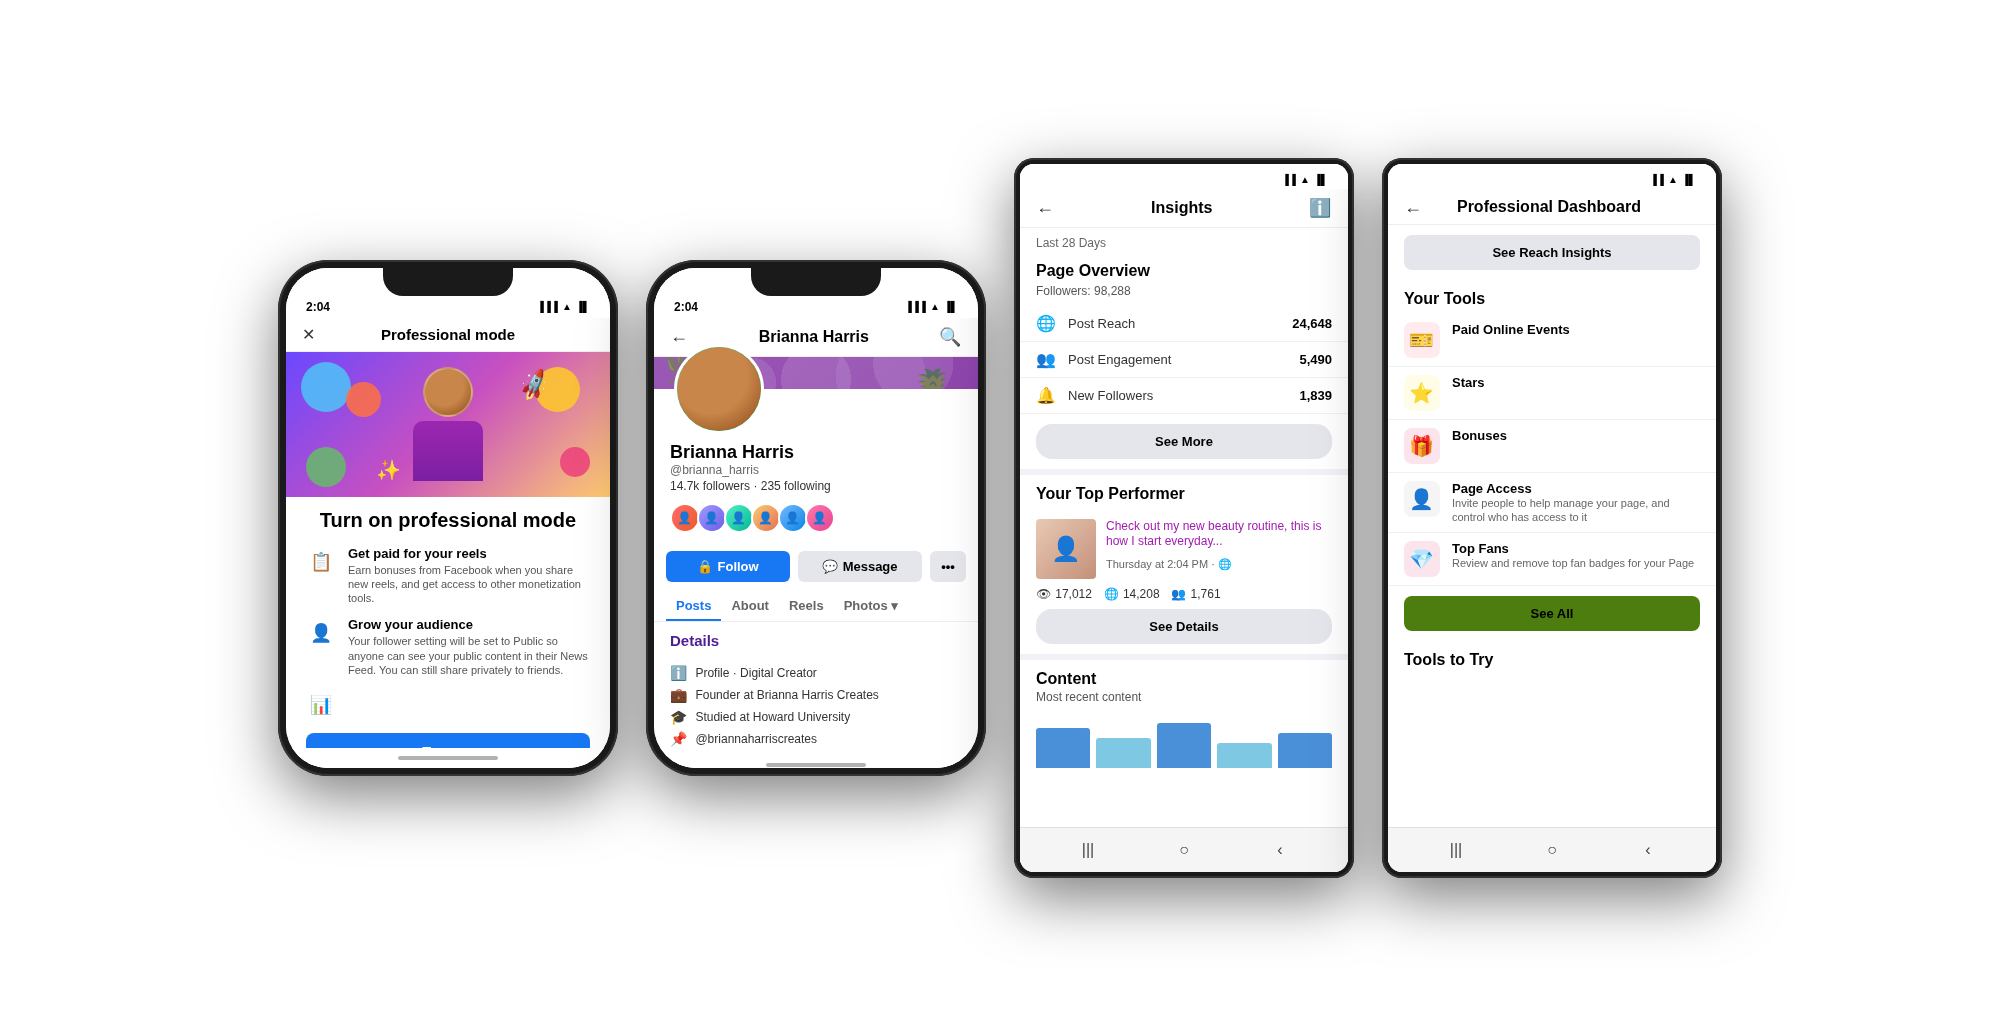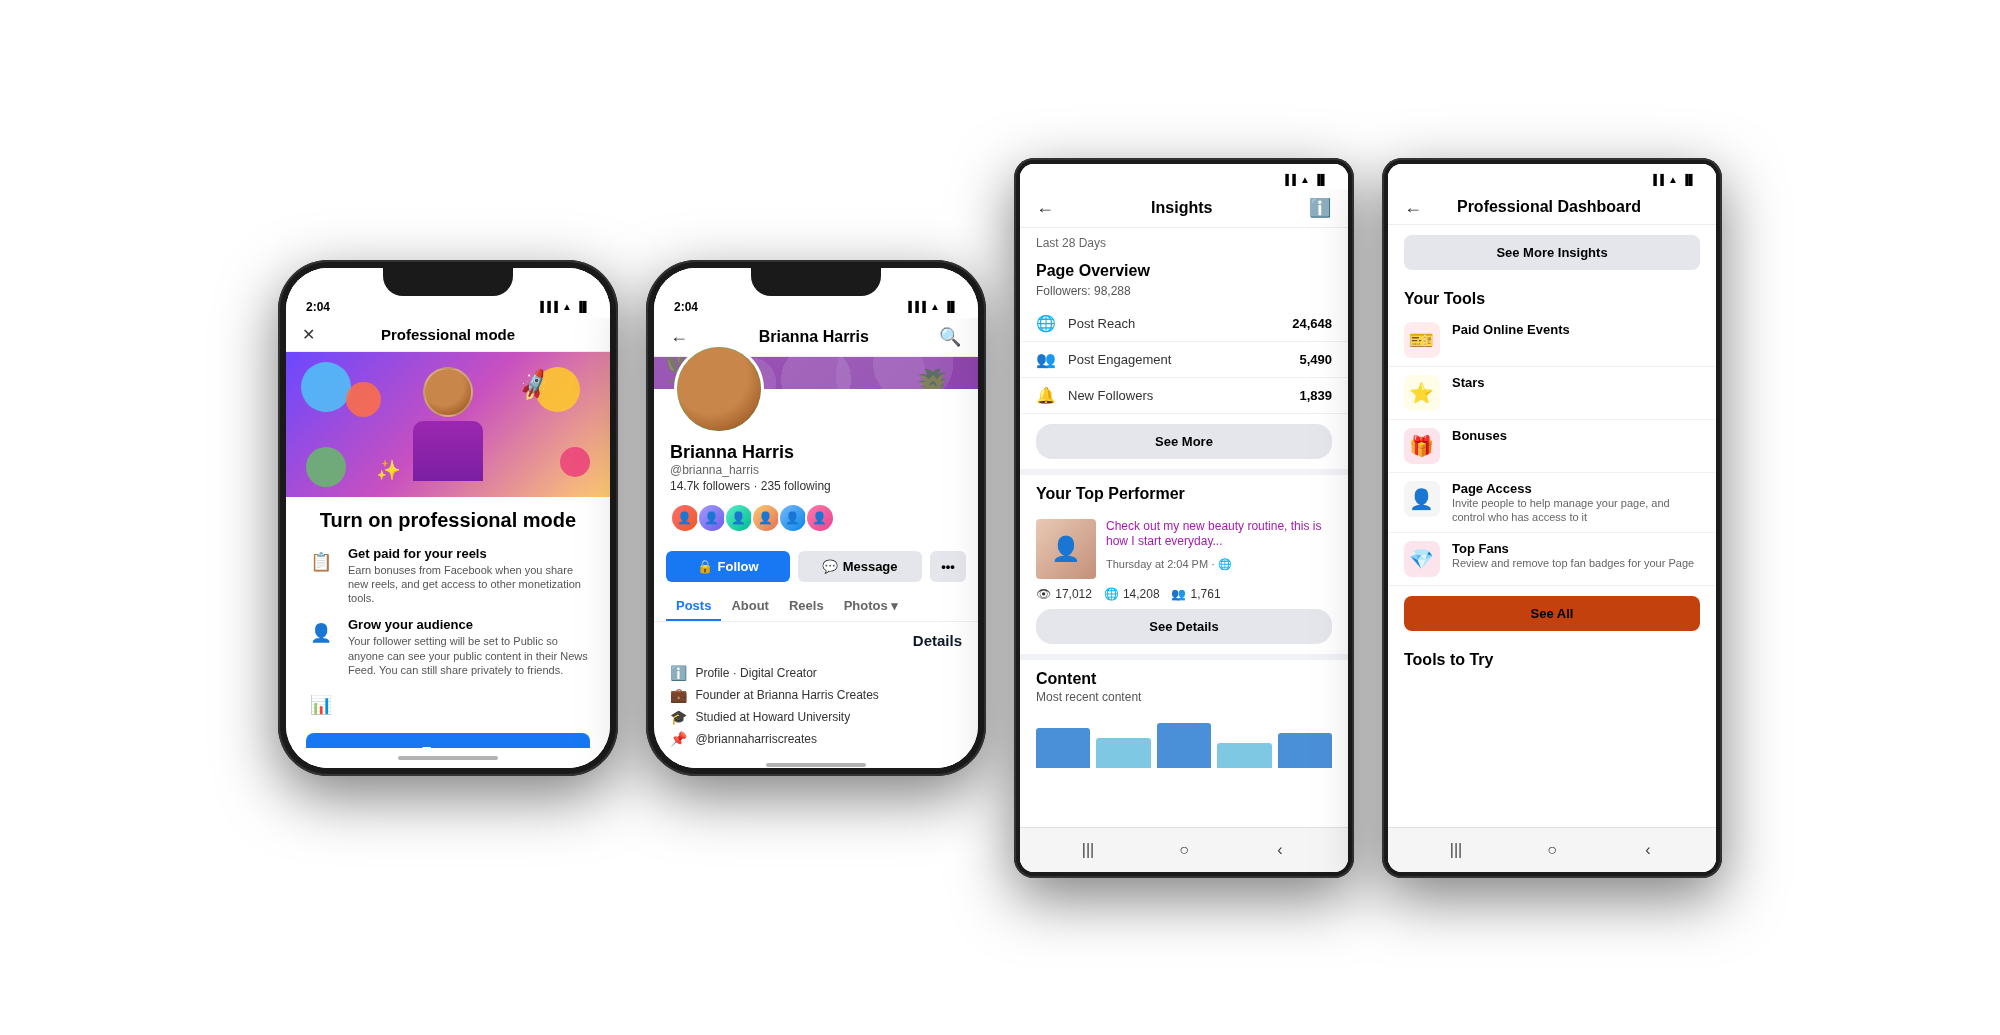--- a/index.html
+++ b/index.html
@@ -350,23 +350,22 @@
       bottom: 0; left: 0; right: 0;
       height: 2px;
       background: #1877F2;
     }
     .profile-details {
       padding: 10px 16px;
     }
     .profile-details h3 {
       font-size: 15px;
       font-weight: 700;
-      color: #0f172a;
+      color: #4c1d95;
       margin-bottom: 16px;
-      text-align: right;
     }
     .detail-item {
       display: flex;
       gap: 8px;
       align-items: center;
       margin-bottom: 6px;
       font-size: 12px;
       color: #333;
     }
     .detail-icon { font-size: 14px; color: #666; }
@@ -539,21 +538,21 @@
       color: #000;
     }
     .tool-text p {
       font-size: 11px;
       color: #666;
       line-height: 1.3;
     }
     .see-all-btn {
       margin: 10px 16px;
       padding: 10px;
-      background: #c2410c;
+      background: #4d7c0f;
       border: none;
       border-radius: 8px;
       width: calc(100% - 32px);
       font-size: 13px;
       font-weight: 600;
       color: #000;
       cursor: pointer;
     }
     .tools-to-try-title {
       padding: 10px 16px 6px;
@@ -889,21 +888,21 @@
         </div>
 
         <div class="dash-header">
           <span class="back-arrow">←</span>
           <span class="dash-title">Professional Dashboard</span>
           <span style="width:24px;"></span>
         </div>
 
         <div class="dash-body">
           
-          <button class="see-more-insights">See More Insights</button>
+          <button class="see-more-insights">See Reach Insights</button>
           
           <div class="your-tools-title">Your Tools</div>
           
           <div class="tool-item">
             <div class="tool-icon-wrap" style="background:#FFEBEE;">
               <span>🎫</span>
             </div>
             <div class="tool-text">
               <h4>Paid Online Events</h4>
             </div>

